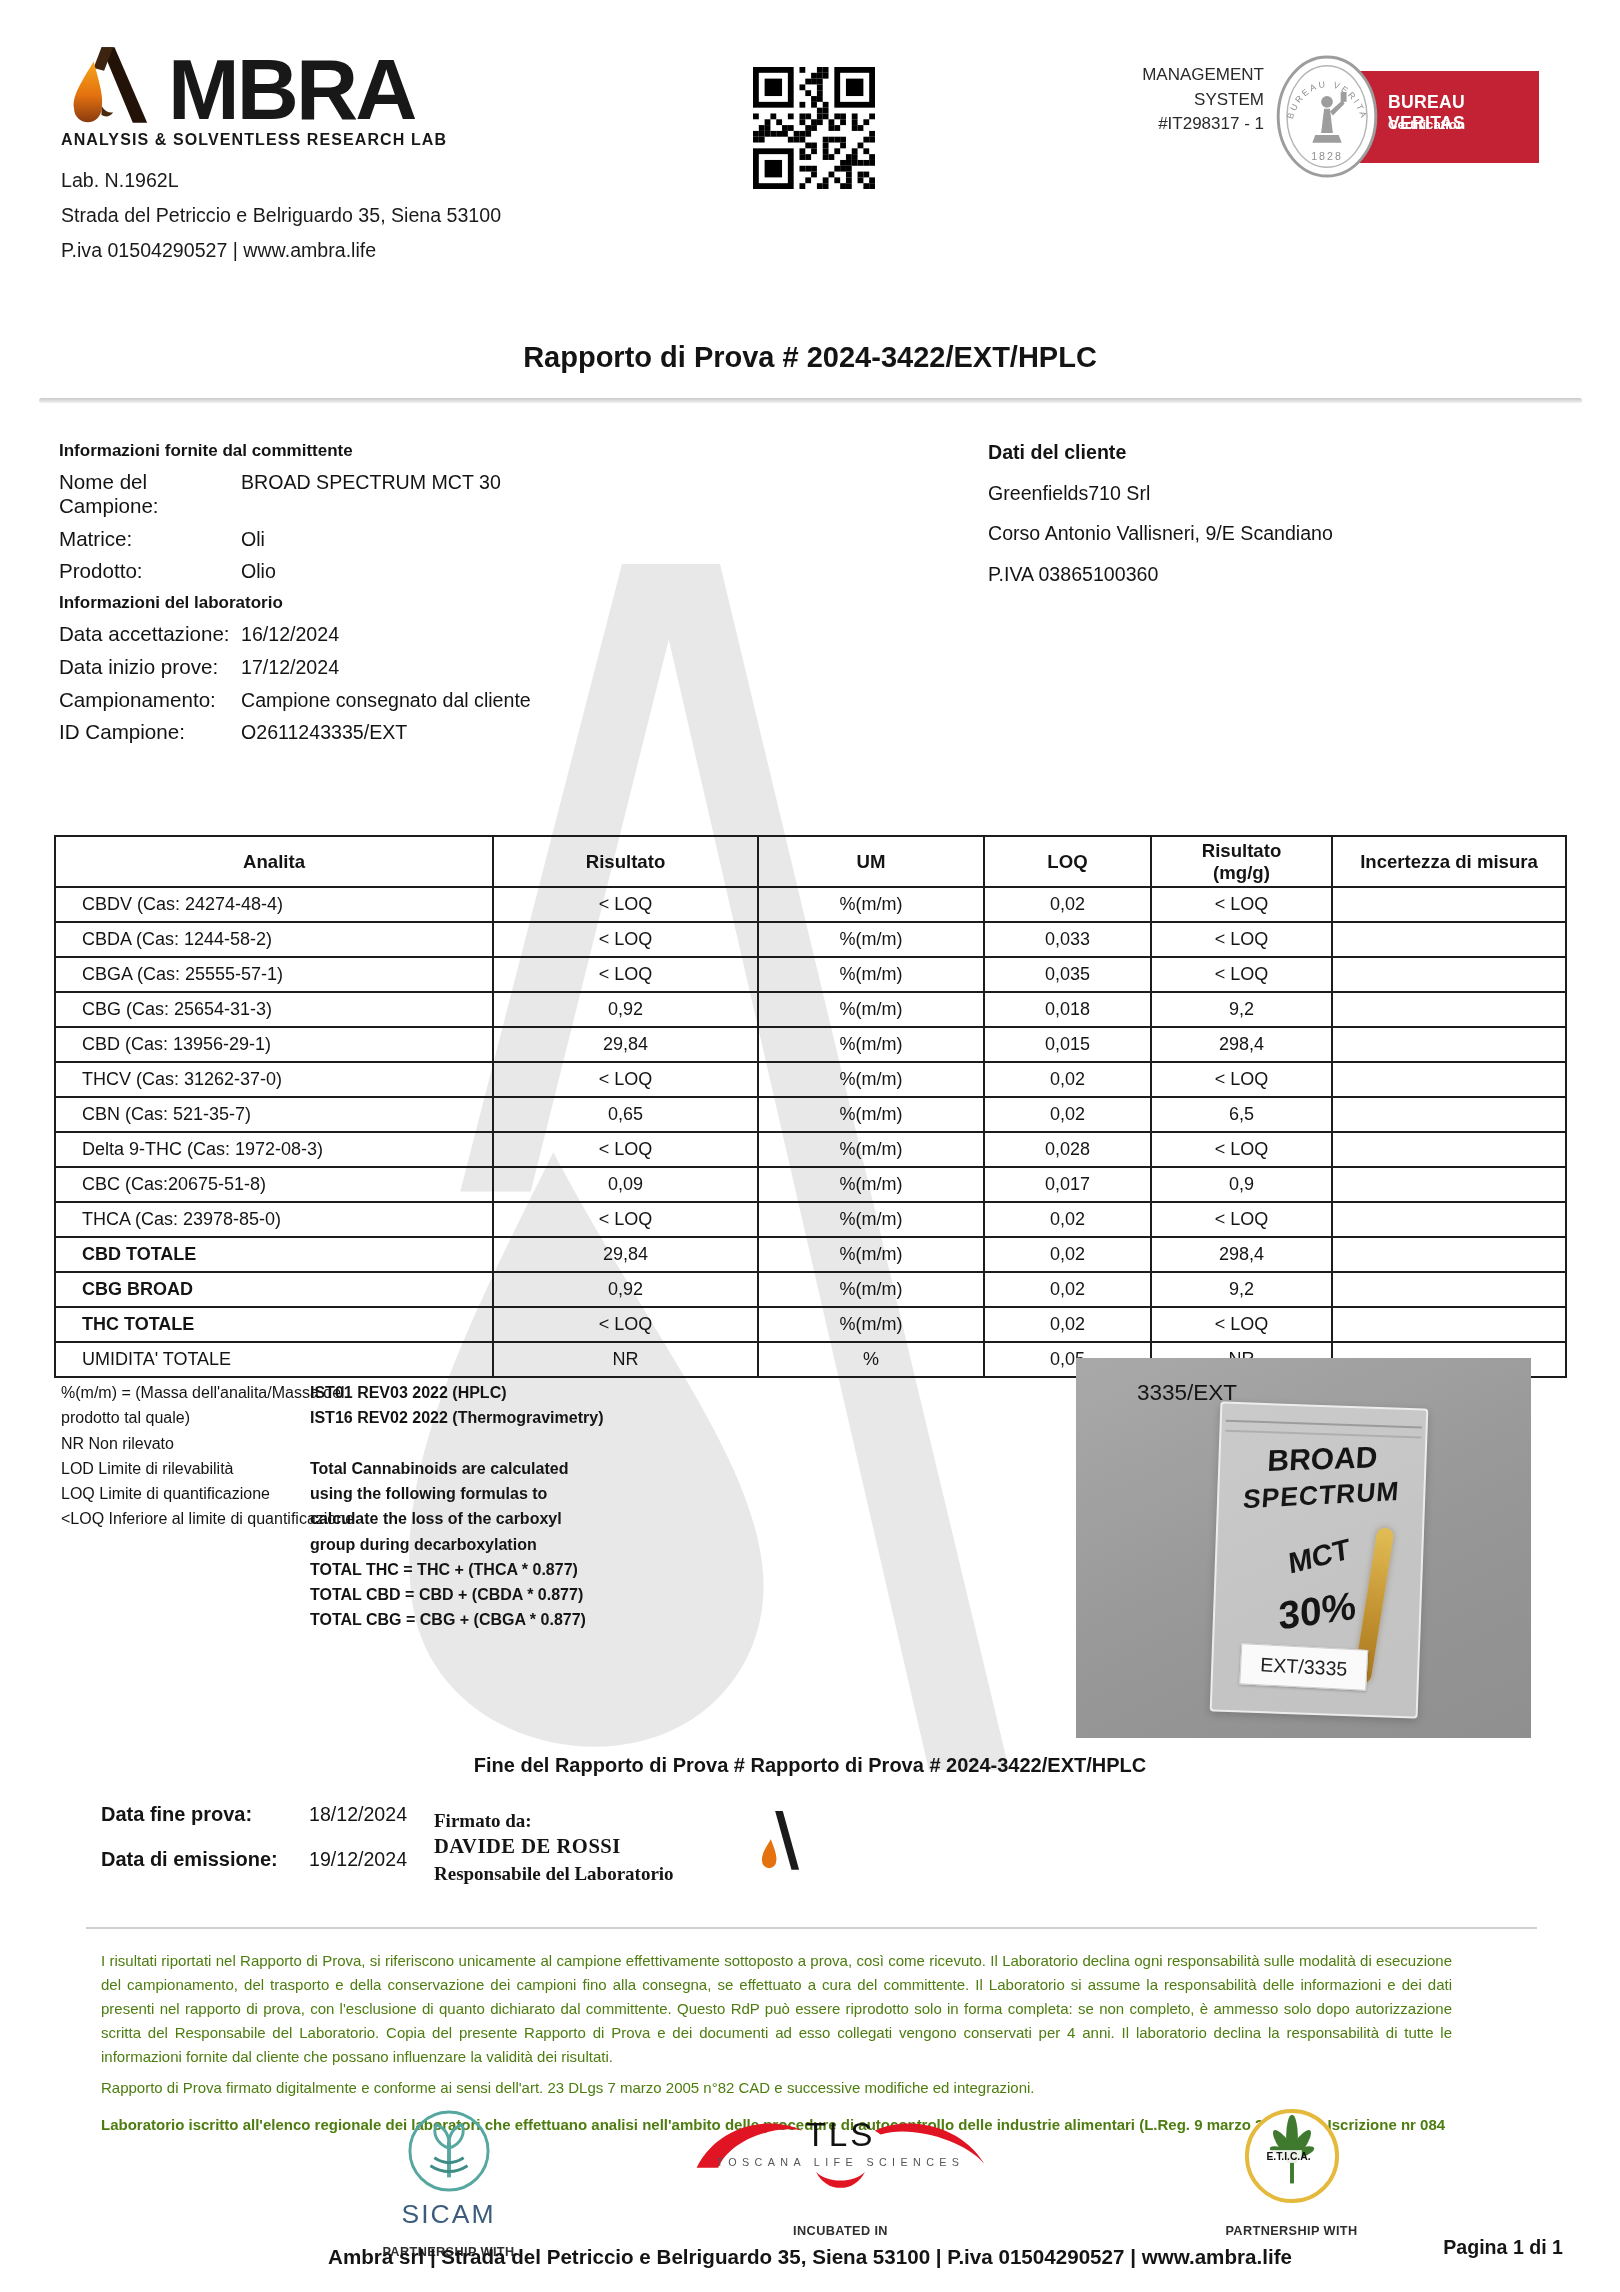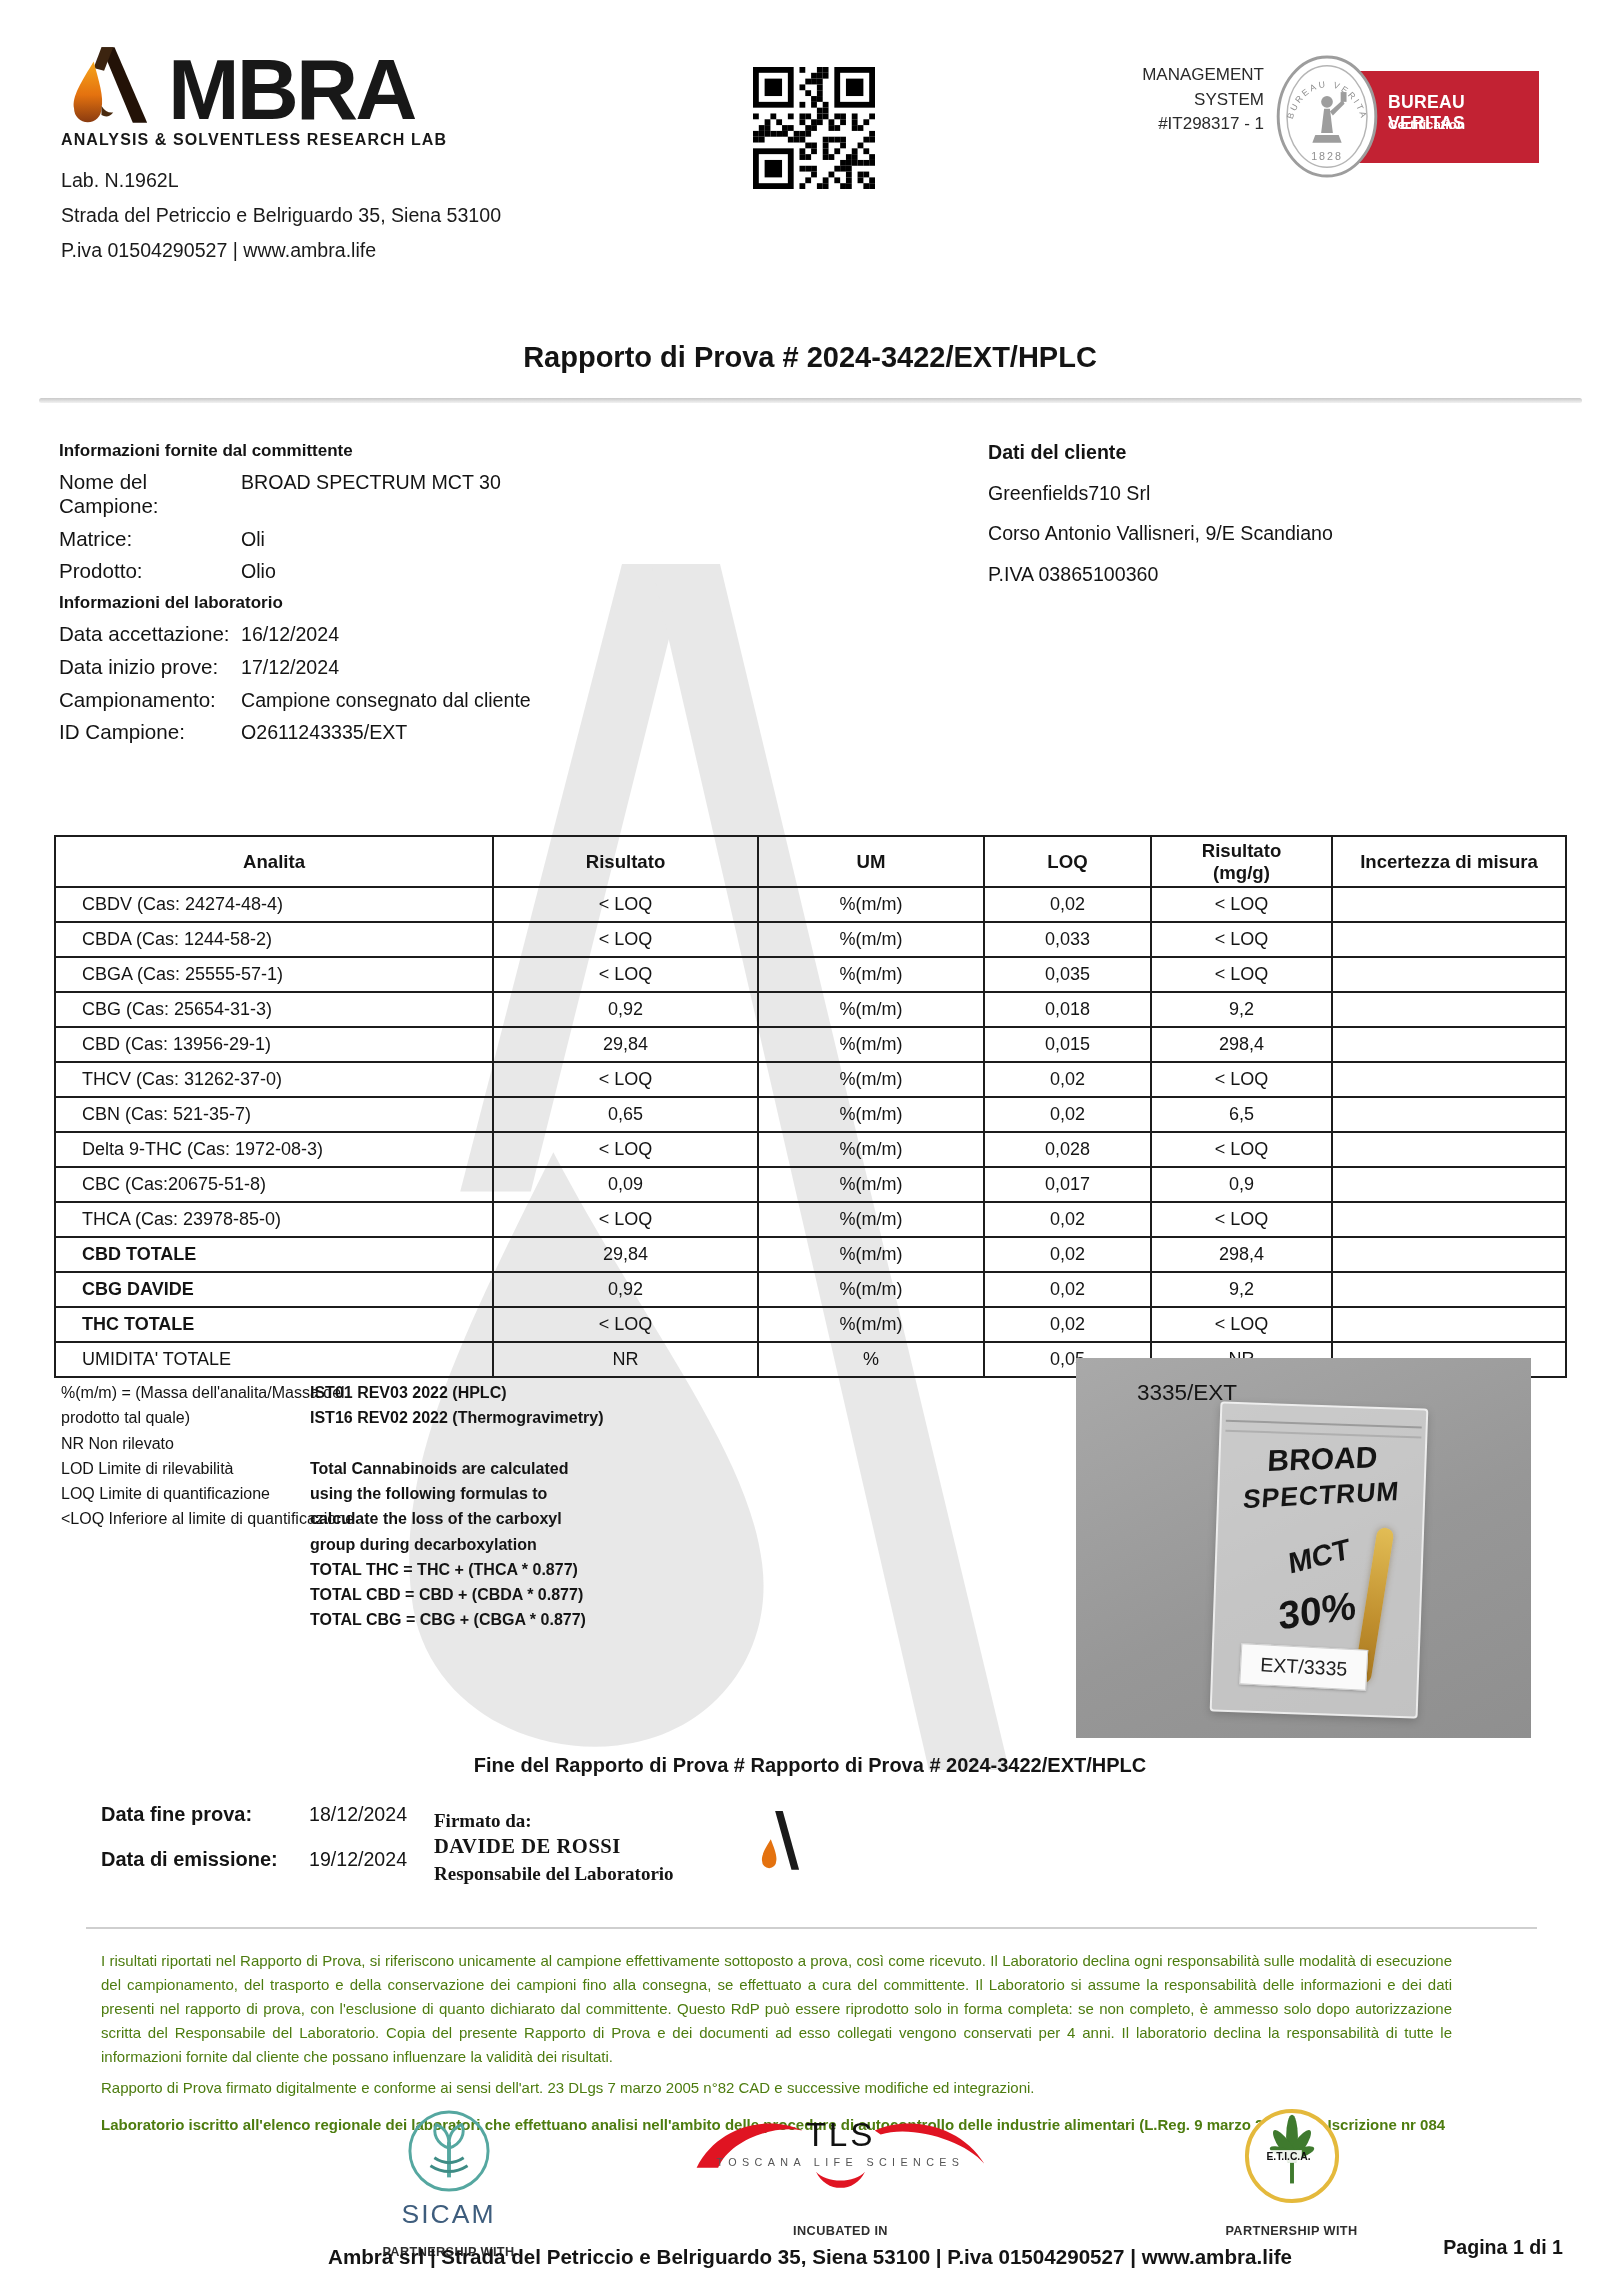--- a/index.html
+++ b/index.html
@@ -442,21 +442,21 @@
         </tr>
         <tr class="b">
           <td class="c1">CBD TOTALE</td>
           <td>29,84</td>
           <td>%(m/m)</td>
           <td>0,02</td>
           <td>298,4</td>
           <td>&nbsp;</td>
         </tr>
         <tr class="b">
-          <td class="c1">CBG DAVIDE</td>
+          <td class="c1">CBG BROAD</td>
           <td>0,92</td>
           <td>%(m/m)</td>
           <td>0,02</td>
           <td>9,2</td>
           <td>&nbsp;</td>
         </tr>
         <tr class="b">
           <td class="c1">THC TOTALE</td>
           <td>&lt; LOQ</td>
           <td>%(m/m)</td>

